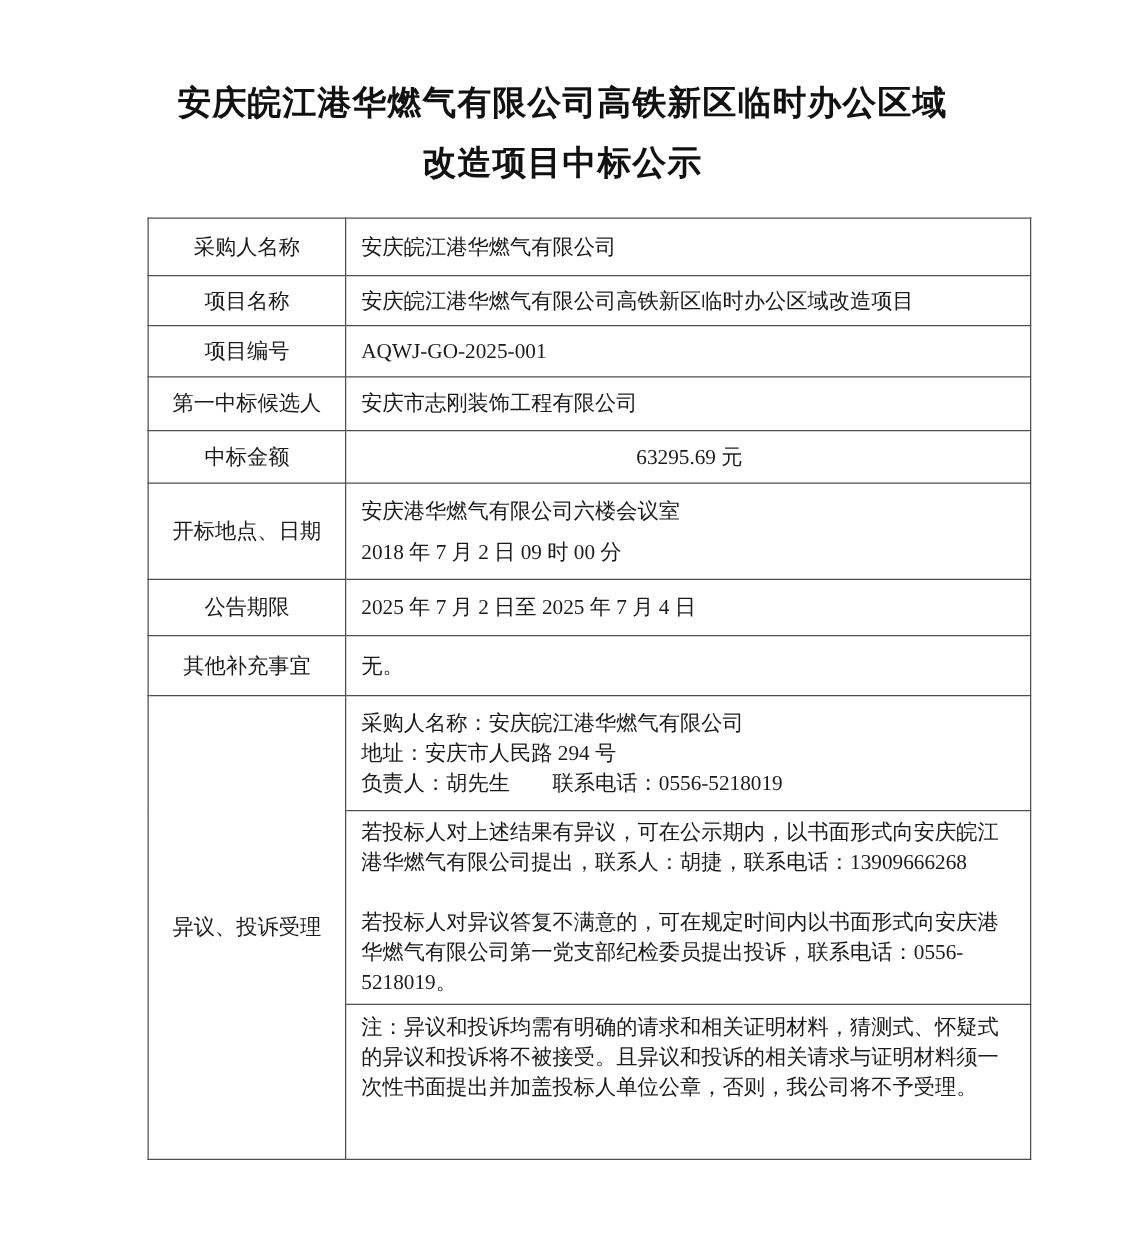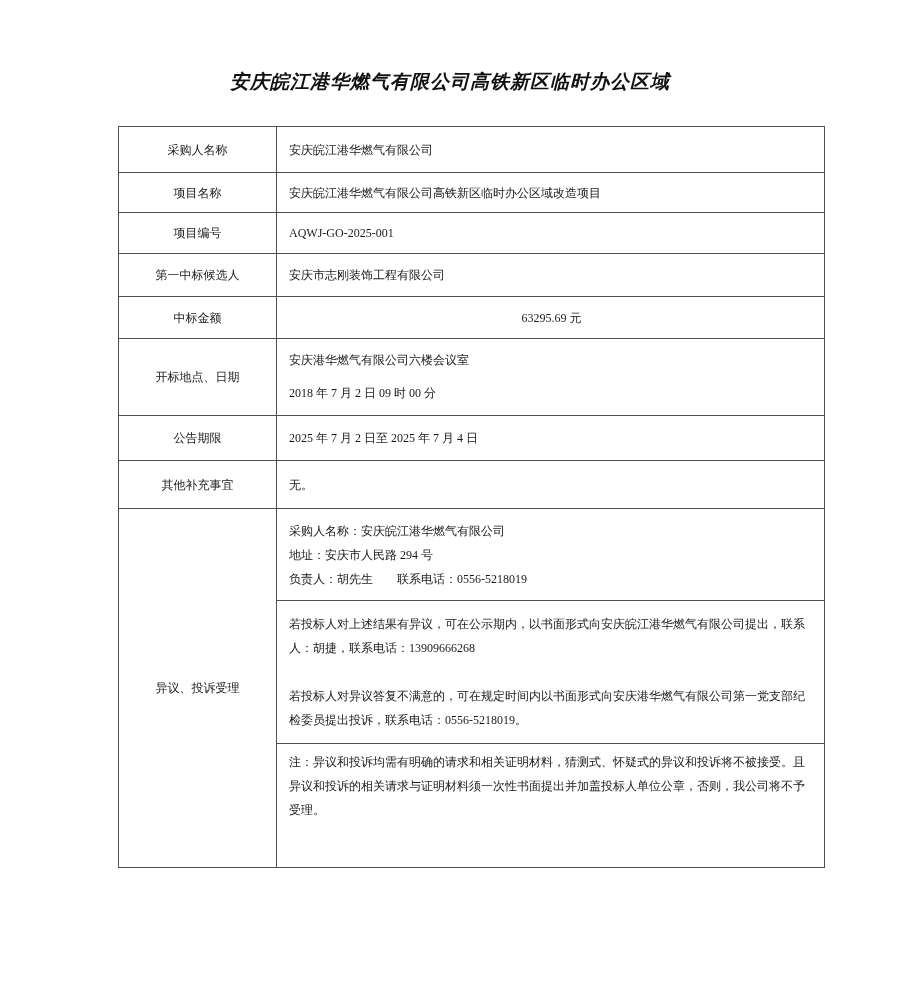--- a/index.html
+++ b/index.html
@@ -13,37 +13,36 @@
     height: 987px;
     background: #ffffff;
     font-family: "Liberation Serif", "DejaVu Serif", serif;
     color: #1a1a1a;
     overflow: hidden;
   }
   .doc-title {
     margin: 0;
     padding-top: 58px;
     text-align: center;
-    font-size: 19px;
+    font-size: 27px;
     font-weight: bold;
     line-height: 48px;
     letter-spacing: 1px;
     color: #111111;
-    font-style: italic;
   }
   table.announcement {
     border-collapse: collapse;
     table-layout: fixed;
     width: 707px;
     margin: 20px 0 0 118px;
   }
   col.c-label { width: 158px; }
   td {
     border: 1px solid #4f4f4f;
-    font-size: 12px;
+    font-size: 17px;
     color: #1a1a1a;
     overflow: hidden;
   }
   td.label {
     text-align: center;
     vertical-align: middle;
     padding: 2px 4px;
     line-height: 24px;
   }
   td.val {
@@ -69,20 +68,21 @@
   tr.h143 { height: 143px; }
   tr.h124 { height: 124px; }
 </style>
 </head>
 <body>
 
 <div class="page">
 
   <h1 class="doc-title">
     <span>安庆皖江港华燃气有限公司高铁新区临时办公区域</span><br>
+    <span>改造项目中标公示</span>
   </h1>
 
   <table class="announcement">
     <colgroup>
         <col class="c-label">
         <col>
       </colgroup>
     <tbody>
       <tr class="h46">
         <td class="label">采购人名称</td>

